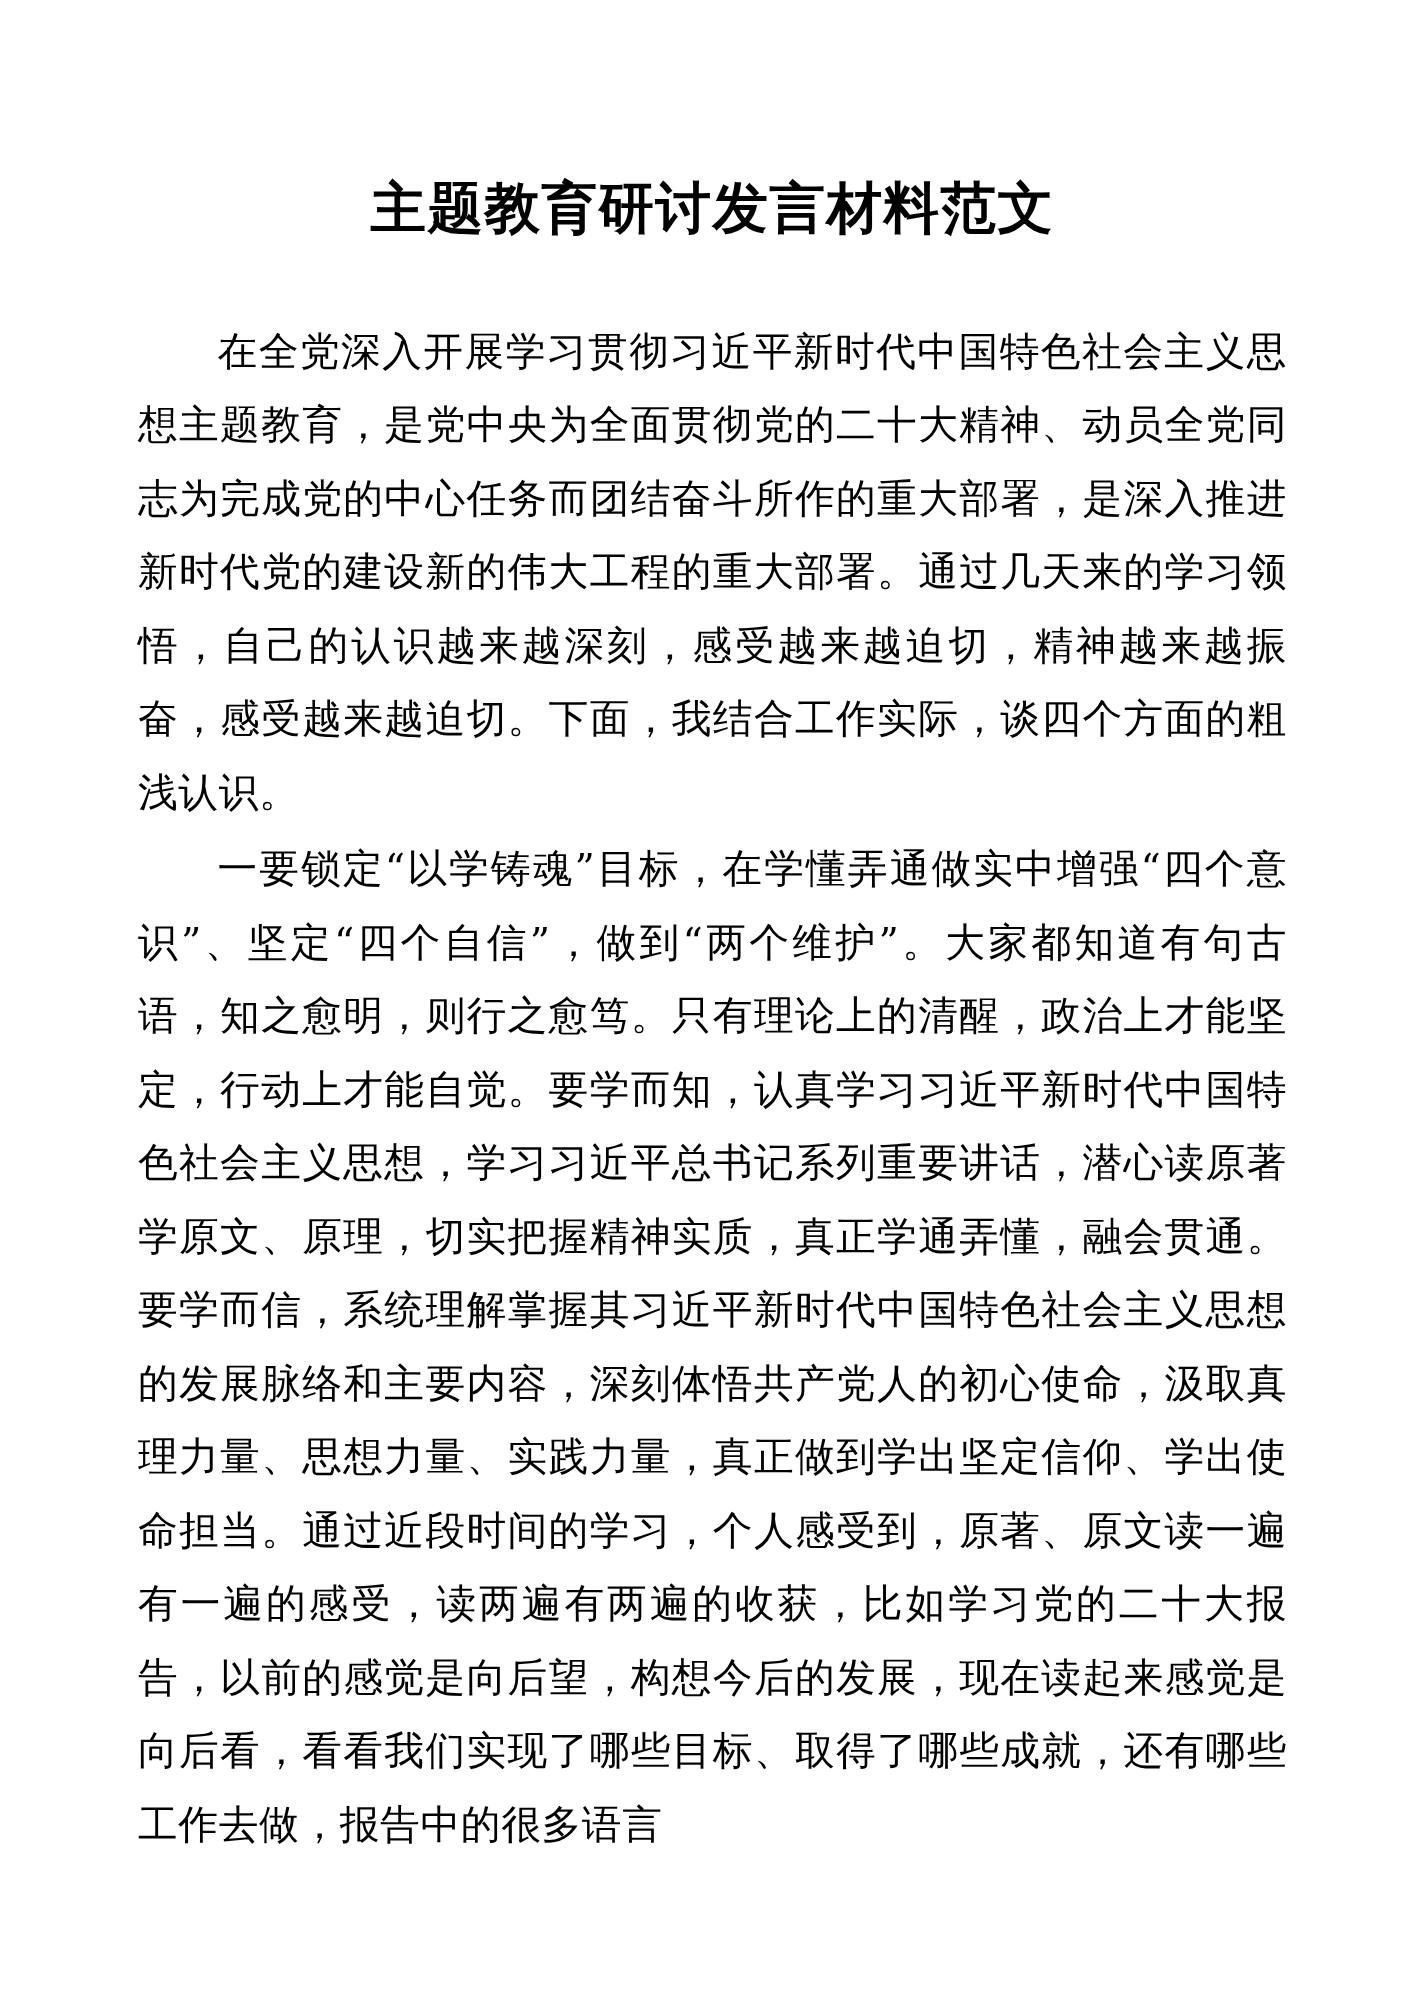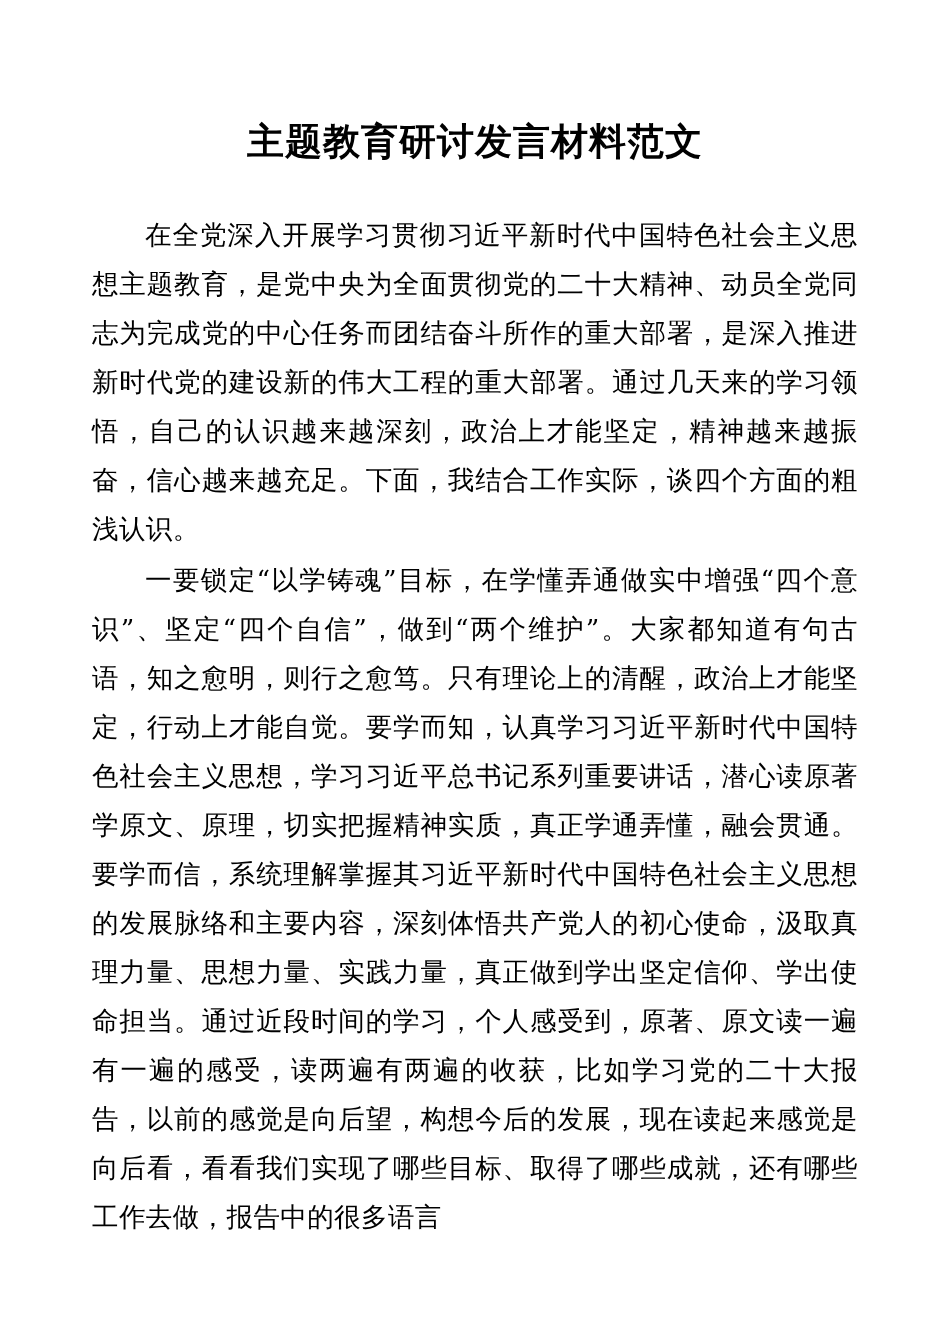--- a/index.html
+++ b/index.html
@@ -22,35 +22,35 @@
     background: #ffffff;
     position: relative;
   }
   .doc-title {
     text-align: center;
     font-size: 37px;
     font-weight: bold;
     line-height: 1.3;
     letter-spacing: 1px;
     margin: 0 0 44px 0;
-    font-family: Liberation Sans, sans-serif;
+    font-family: Liberation Mono, monospace;
   }
   .body-text p {
     margin: 0 0 2px 0;
     font-size: 26.5px;
     line-height: 49px;
     text-align: justify;
     text-align-last: left;
     text-indent: 2em;
     letter-spacing: 0.4px;
     font-family: "DejaVu Serif", "Liberation Serif", serif;
   }
 </style>
 </head>
 <body>
 
 <div class="page">
   <h1 class="doc-title">主题教育研讨发言材料范文</h1>
   <div class="body-text">
-    <p>在全党深入开展学习贯彻习近平新时代中国特色社会主义思想主题教育，是党中央为全面贯彻党的二十大精神、动员全党同志为完成党的中心任务而团结奋斗所作的重大部署，是深入推进新时代党的建设新的伟大工程的重大部署。通过几天来的学习领悟，自己的认识越来越深刻，政治上才能坚定，精神越来越振奋，信心越来越充足。下面，我结合工作实际，谈四个方面的粗浅认识。</p>
+    <p>在全党深入开展学习贯彻习近平新时代中国特色社会主义思想主题教育，是党中央为全面贯彻党的二十大精神、动员全党同志为完成党的中心任务而团结奋斗所作的重大部署，是深入推进新时代党的建设新的伟大工程的重大部署。通过几天来的学习领悟，自己的认识越来越深刻，感受越来越迫切，精神越来越振奋，感受越来越迫切。下面，我结合工作实际，谈四个方面的粗浅认识。</p>
     <p>一要锁定“以学铸魂”目标，在学懂弄通做实中增强“四个意识”、坚定“四个自信”，做到“两个维护”。大家都知道有句古语，知之愈明，则行之愈笃。只有理论上的清醒，政治上才能坚定，行动上才能自觉。要学而知，认真学习习近平新时代中国特色社会主义思想，学习习近平总书记系列重要讲话，潜心读原著学原文、原理，切实把握精神实质，真正学通弄懂，融会贯通。要学而信，系统理解掌握其习近平新时代中国特色社会主义思想的发展脉络和主要内容，深刻体悟共产党人的初心使命，汲取真理力量、思想力量、实践力量，真正做到学出坚定信仰、学出使命担当。通过近段时间的学习，个人感受到，原著、原文读一遍有一遍的感受，读两遍有两遍的收获，比如学习党的二十大报告，以前的感觉是向后望，构想今后的发展，现在读起来感觉是向后看，看看我们实现了哪些目标、取得了哪些成就，还有哪些工作去做，报告中的很多语言</p>
   </div>
 </div>
 
 </body></html>

